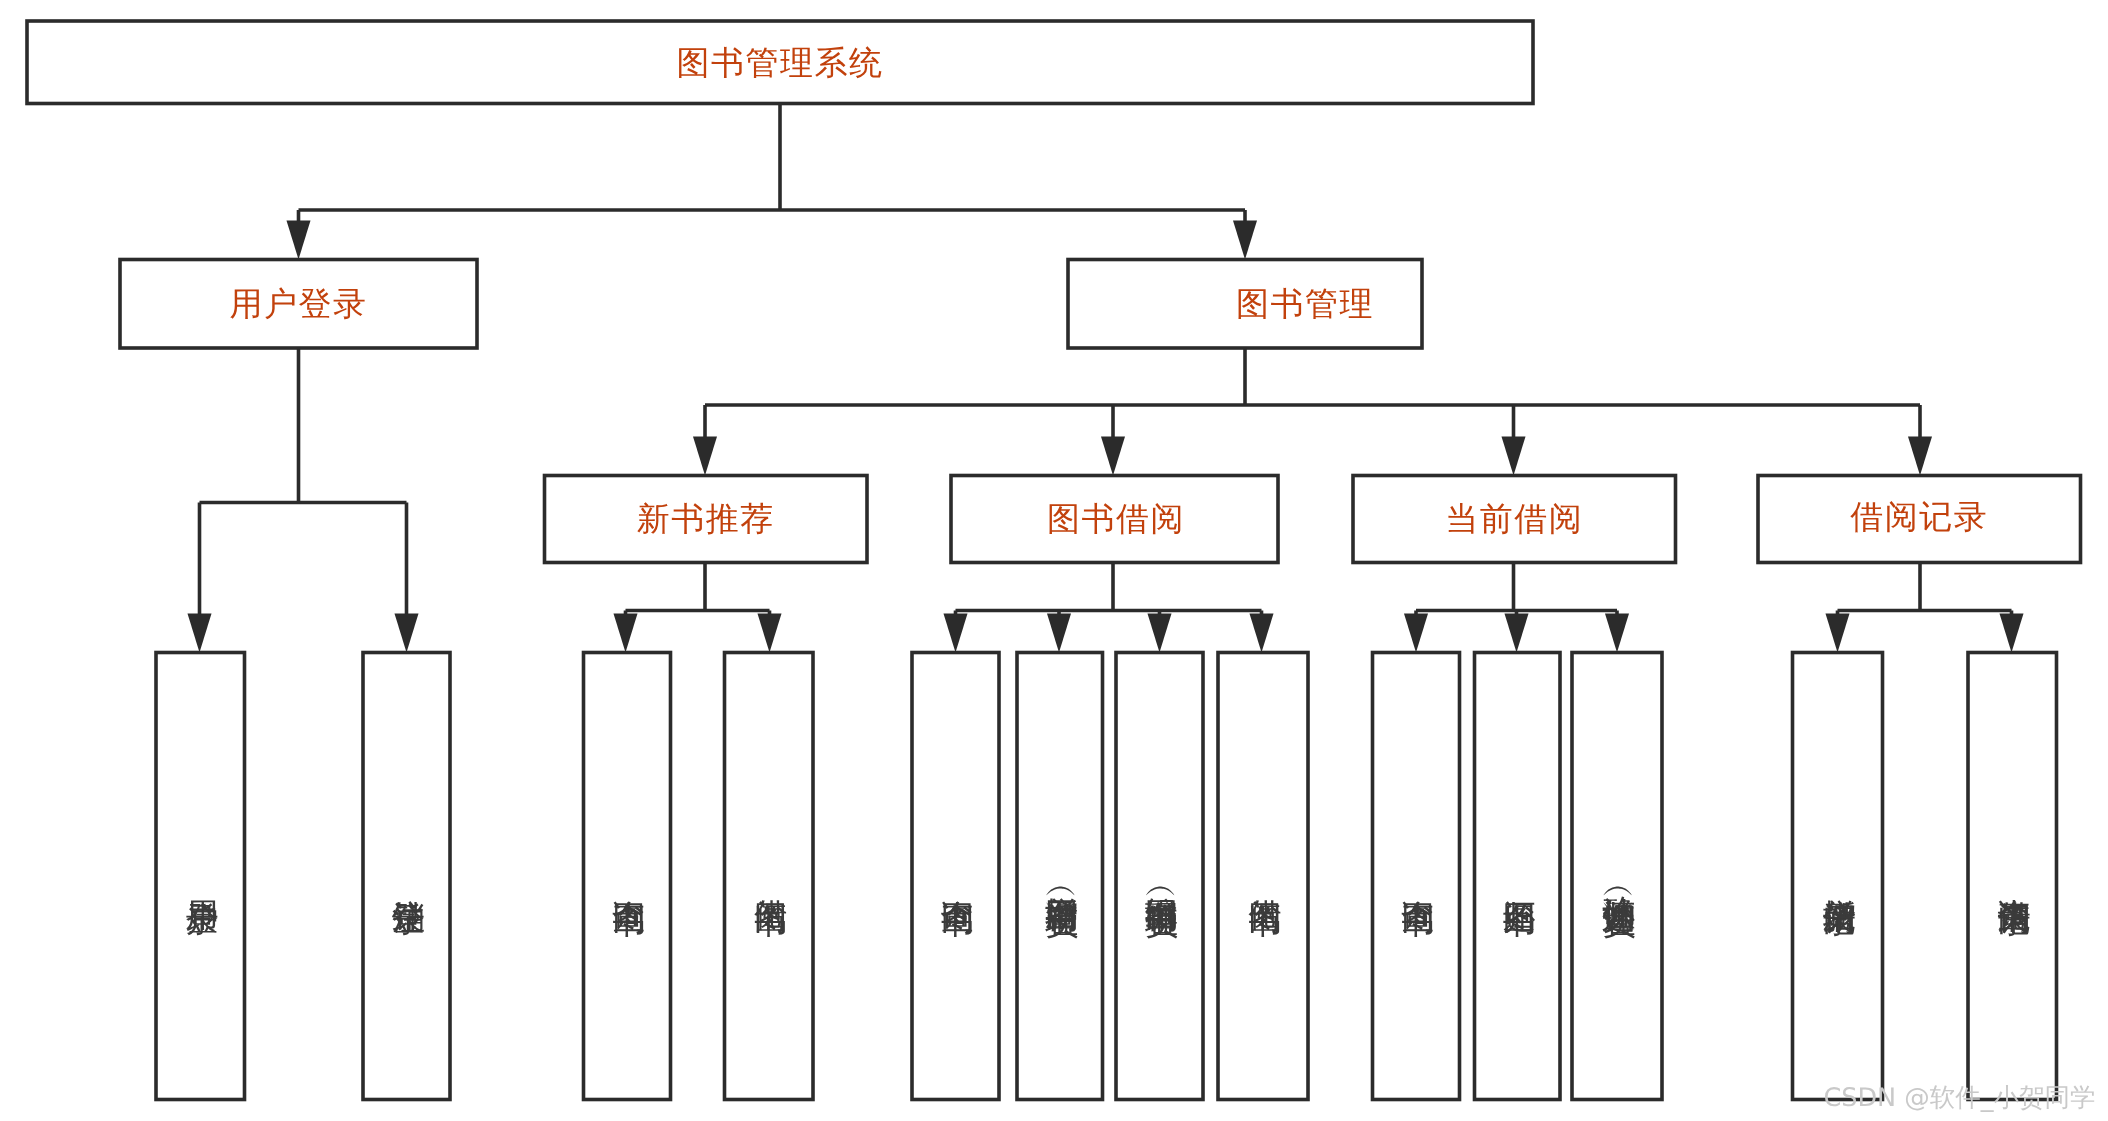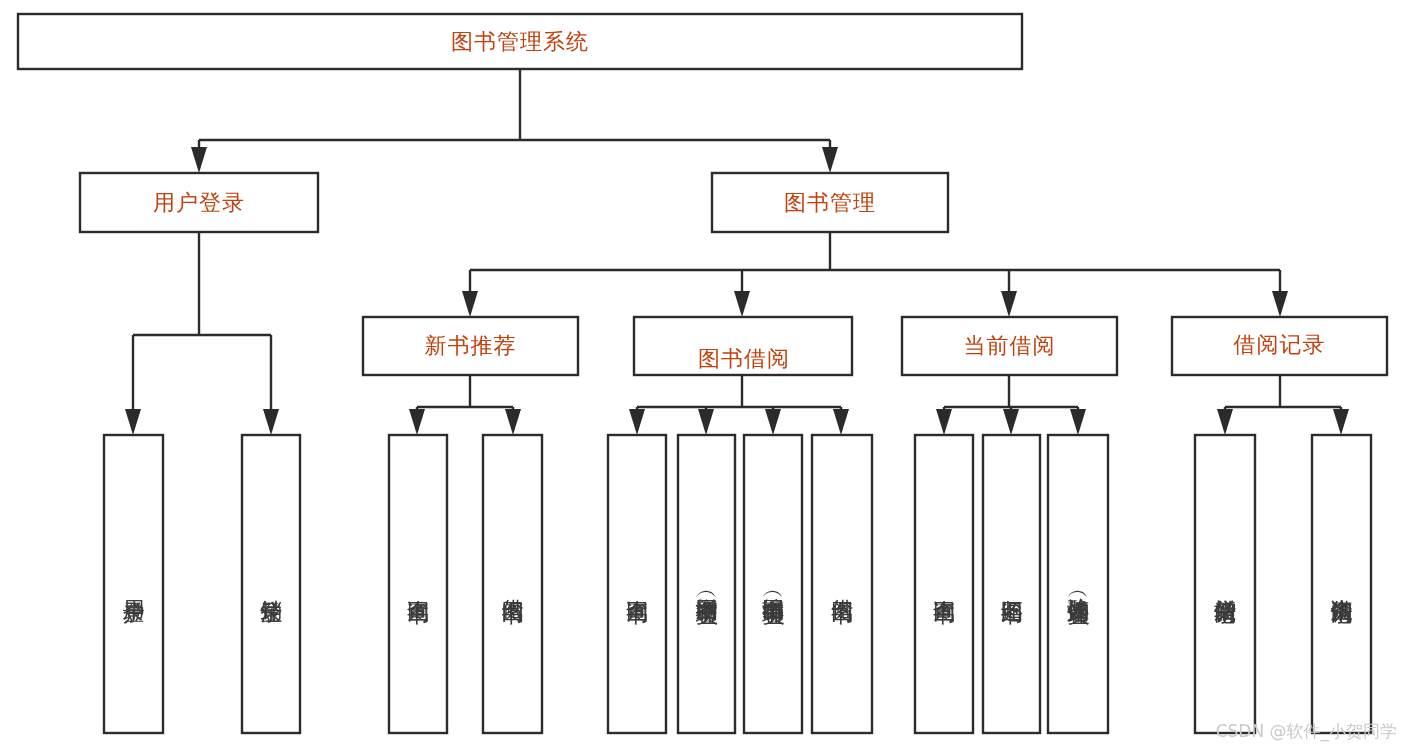--- a/index.html
+++ b/index.html
@@ -156,23 +156,23 @@
         <rect x="915" y="435" width="58" height="298" class="node-box"></rect>
         <rect x="983" y="435" width="57" height="298" class="node-box"></rect>
         <rect x="1048" y="435" width="60" height="298" class="node-box"></rect>
         <rect x="1195" y="435" width="60" height="298" class="node-box"></rect>
         <rect x="1312" y="435" width="59" height="298" class="node-box"></rect>
       </g>
   </svg>
   <div id="label-layer">
       <div class="htext-wrap" style="left: 18px; top: 14px; width: 1004px; height: 55px;">图书管理系统</div>
       <div class="htext-wrap" style="left: 80px; top: 173px; width: 238px; height: 59px;">用户登录</div>
-      <div class="htext-wrap" style="left: 712px; top: 173px; width: 236px; height: 59px;">图书管理</div>
+      <div class="htext-wrap" style="left: 712px; top: 173px; width: 236px; height: 59px; padding-left: 40px;">图书管理</div>
       <div class="htext-wrap" style="left: 363px; top: 317px; width: 215px; height: 58px;">新书推荐</div>
-      <div class="htext-wrap" style="left: 634px; top: 330px; width: 220px; height: 58px;">图书借阅</div>
+      <div class="htext-wrap" style="left: 634px; top: 317px; width: 220px; height: 58px;">图书借阅</div>
       <div class="htext-wrap" style="left: 902px; top: 317px; width: 215px; height: 58px;">当前借阅</div>
       <div class="htext-wrap" style="left: 1172px; top: 317px; width: 215px; height: 56px;">借阅记录</div>
       <div class="vtext-wrap" style="left: 104px; top: 435px; width: 59px; height: 298px;">用户登录</div>
       <div class="vtext-wrap" style="left: 242px; top: 435px; width: 58px; height: 298px;">注销登录</div>
       <div class="vtext-wrap" style="left: 389px; top: 435px; width: 58px; height: 298px;">查询图书</div>
       <div class="vtext-wrap" style="left: 483px; top: 435px; width: 59px; height: 298px;">借阅图书</div>
       <div class="vtext-wrap" style="left: 608px; top: 435px; width: 58px; height: 298px;">查询图书</div>
       <div class="vtext-wrap" style="left: 678px; top: 435px; width: 57px; height: 298px;">新增图书（管理员）</div>
       <div class="vtext-wrap" style="left: 744px; top: 435px; width: 58px; height: 298px;">编辑图书（管理员）</div>
       <div class="vtext-wrap" style="left: 812px; top: 435px; width: 60px; height: 298px;">借阅图书</div>

